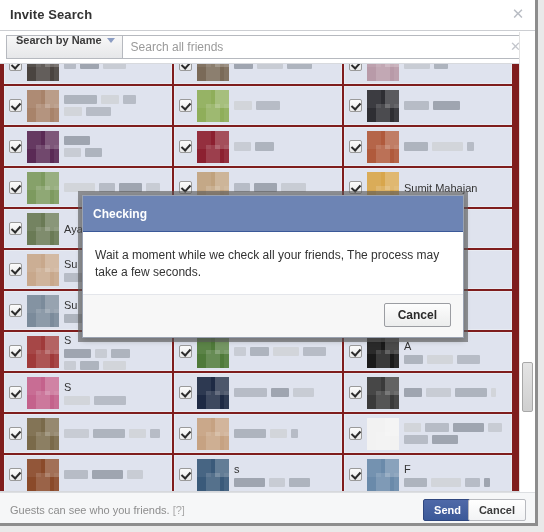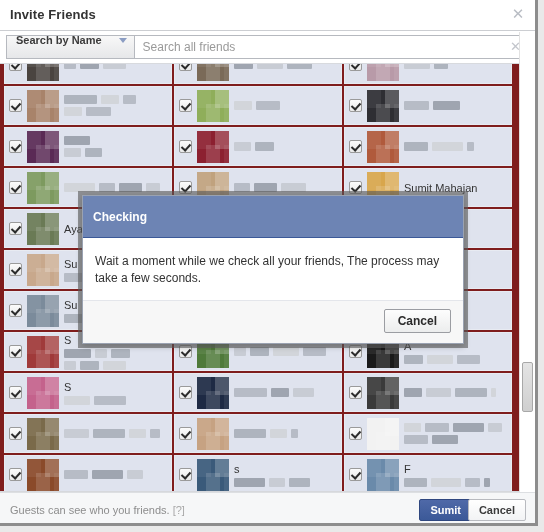--- a/index.html
+++ b/index.html
@@ -72,21 +72,21 @@
     display: flex;
     align-items: stretch;
     height: 24px;
     border: 1px solid #b6b9bf;
     background: #fff;
     box-sizing: border-box;
   }
   .search-select {
     display: flex;
     align-items: center;
-    gap: 17px;
+    gap: 5px;
     padding: 0 7px 14px 9px;
     background: linear-gradient(#f8f8f8, #e6e7e9);
     border-right: 1px solid #b6b9bf;
     font-size: 11px;
     font-weight: bold;
     color: #3b3b3b;
     white-space: nowrap;
     cursor: pointer;
     box-sizing: border-box;
   }
@@ -279,21 +279,21 @@
     left: 82px;
     top: 195px;
     width: 382px;
     background: #ffffff;
     border: 1px solid #9aa2b1;
     box-shadow: 0 0 0 4px rgba(90,90,90,.62), 0 2px 6px rgba(0,0,0,.35);
     box-sizing: border-box;
     z-index: 40;
   }
   .dlg-header {
-    height: 42px;
+    height: 36px;
     background: #6d84b4;
     border-bottom: 1px solid #3b5998;
     box-sizing: border-box;
     padding: 0 10px;
     display: flex;
     align-items: center;
   }
   .dlg-title {
     font-size: 12px;
     font-weight: bold;
@@ -326,21 +326,21 @@
     box-sizing: border-box;
     cursor: pointer;
   }
 </style>
 </head>
 <body>
 
 <div id="invite-modal">
 
   <div class="modal-titlebar">
-    <div class="modal-title">Invite Friends</div>
+    <div class="modal-title">Invite Search</div>
     <div class="titlebar-close">✕</div>
   </div>
 
   <div class="search-row">
     <div class="search-inner">
       <div class="search-select">
         <span>Search by Name</span>
         <span class="caret-down"></span>
       </div>
       <input class="search-input" type="text" placeholder="Search all friends" style="">
@@ -762,21 +762,21 @@
 
   <div class="vscroll">
     <div class="vscroll-thumb"></div>
   </div>
 
   <div class="modal-footer">
     <div class="footer-note">
       <span>Guests can see who you friends.</span>
       <span class="qmark">[?]</span>
     </div>
-    <div class="btn btn-send">Sumit</div>
+    <div class="btn btn-send">Send</div>
     <div class="btn btn-cancel-footer">Cancel</div>
   </div>
 </div>
 
 <div id="checking-dialog">
   <div class="dlg-header">
     <span class="dlg-title">Checking</span>
   </div>
   <div class="dlg-body">Wait a moment while we check all your friends, The process may take a few seconds.</div>
   <div class="dlg-footer">

